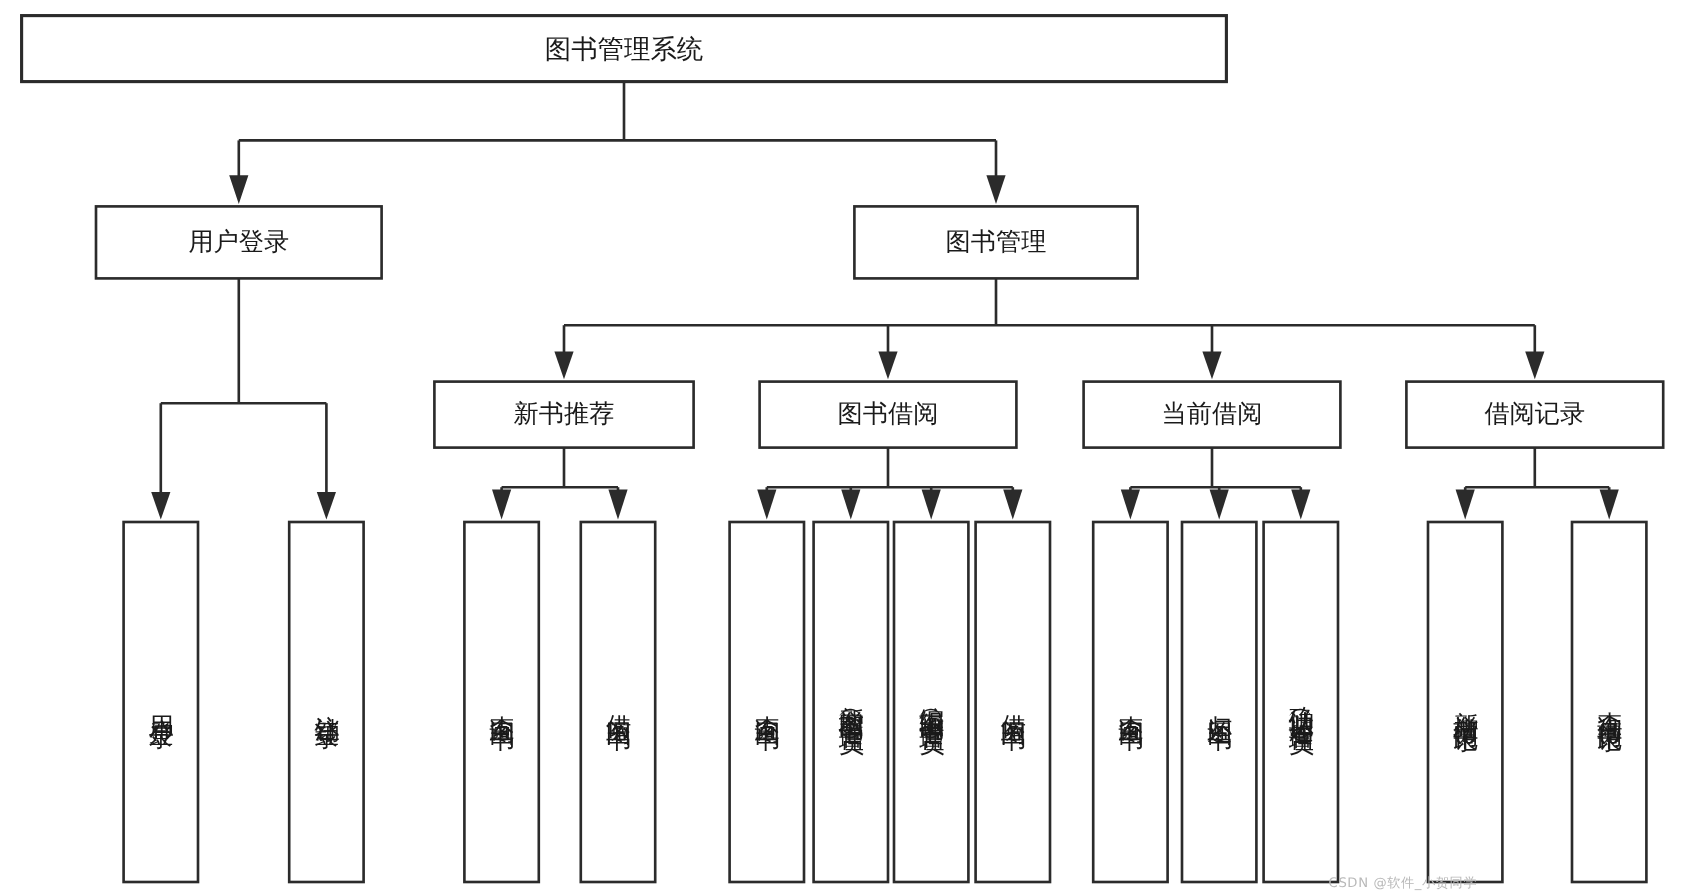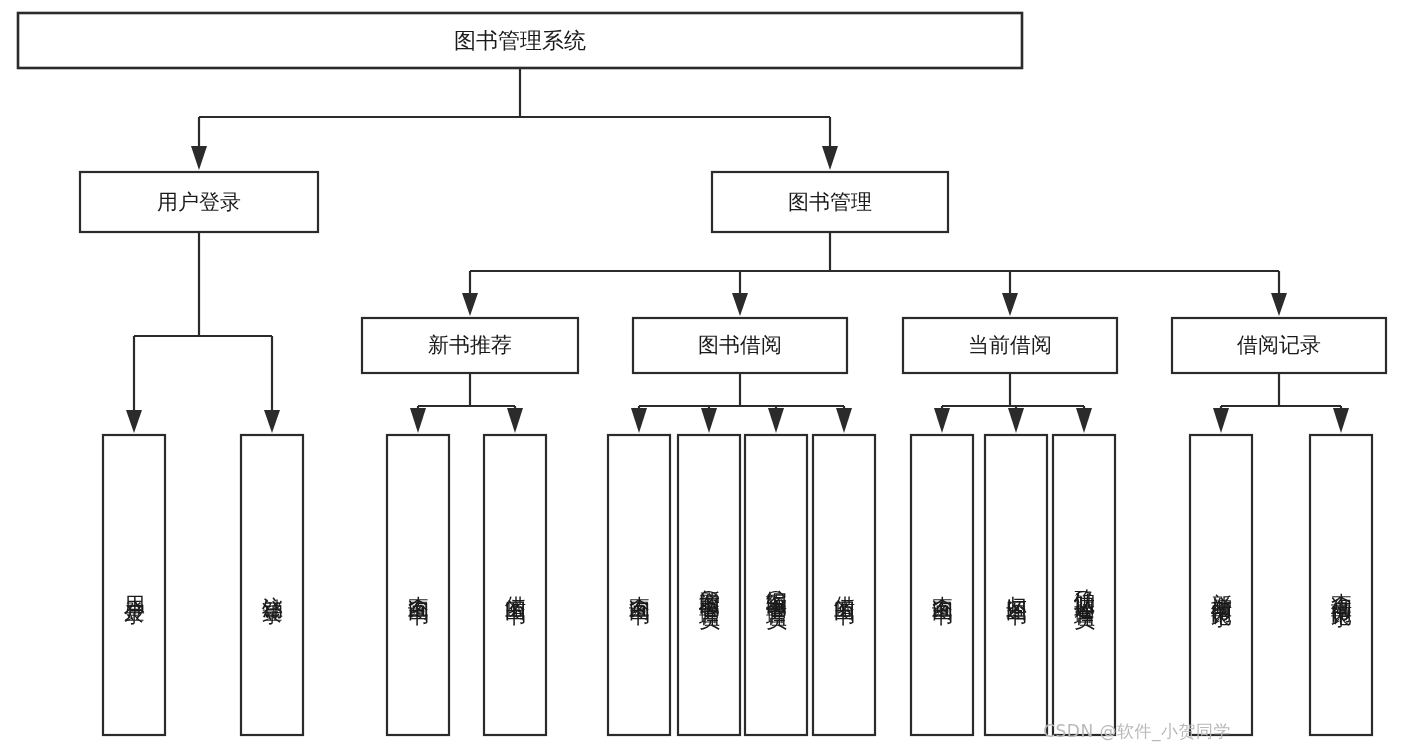--- a/index.html
+++ b/index.html
@@ -72,21 +72,21 @@
     line-height: 1;
     color: #1a1a1a;
     letter-spacing: 3px;
     white-space: nowrap;
   }
   .watermark {
     position: absolute;
     right: 8px;
     bottom: 4px;
     font-family: "DejaVu Sans", "Liberation Sans", sans-serif;
-    font-size: 17px;
+    font-size: 11px;
     color: #b9b9b9;
     white-space: nowrap;
     letter-spacing: 0.5px;
   }
 </style>
 </head>
 <body>
 
 <div id="diagram-root">
 

